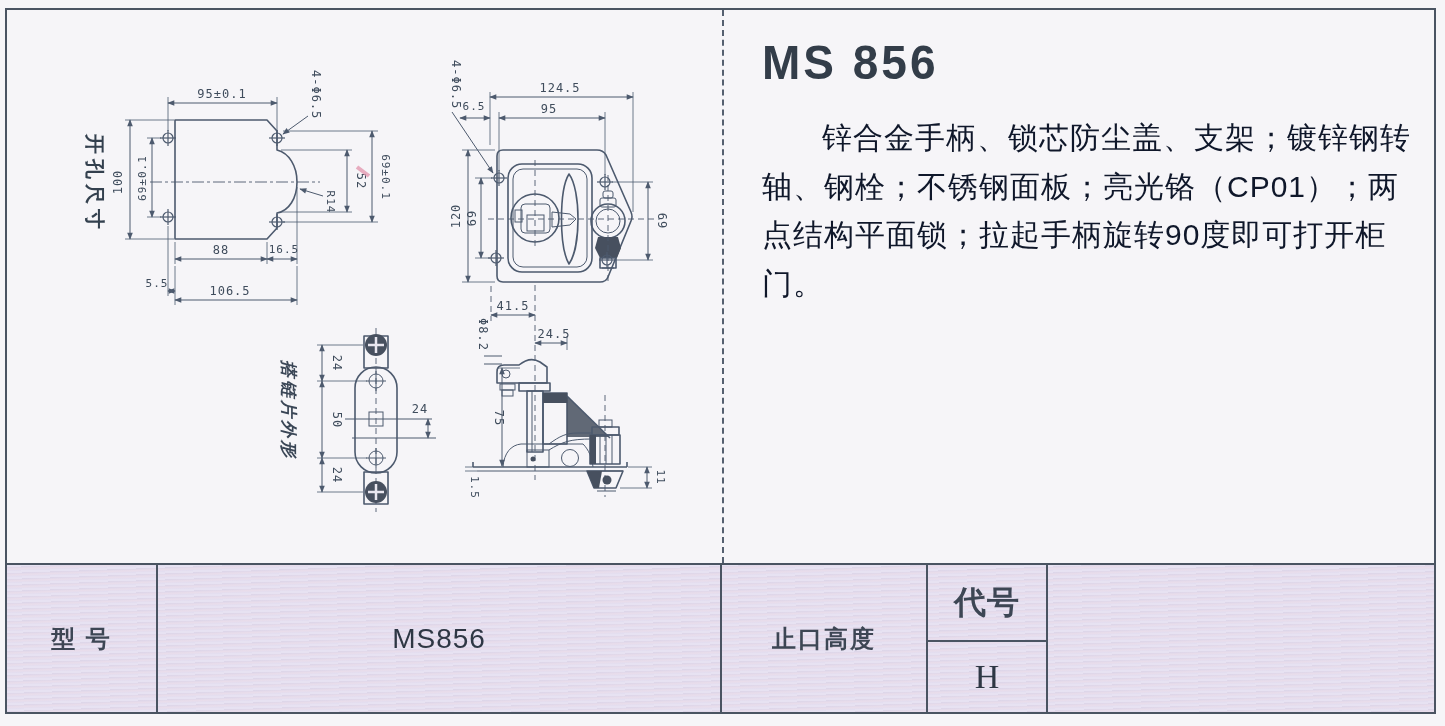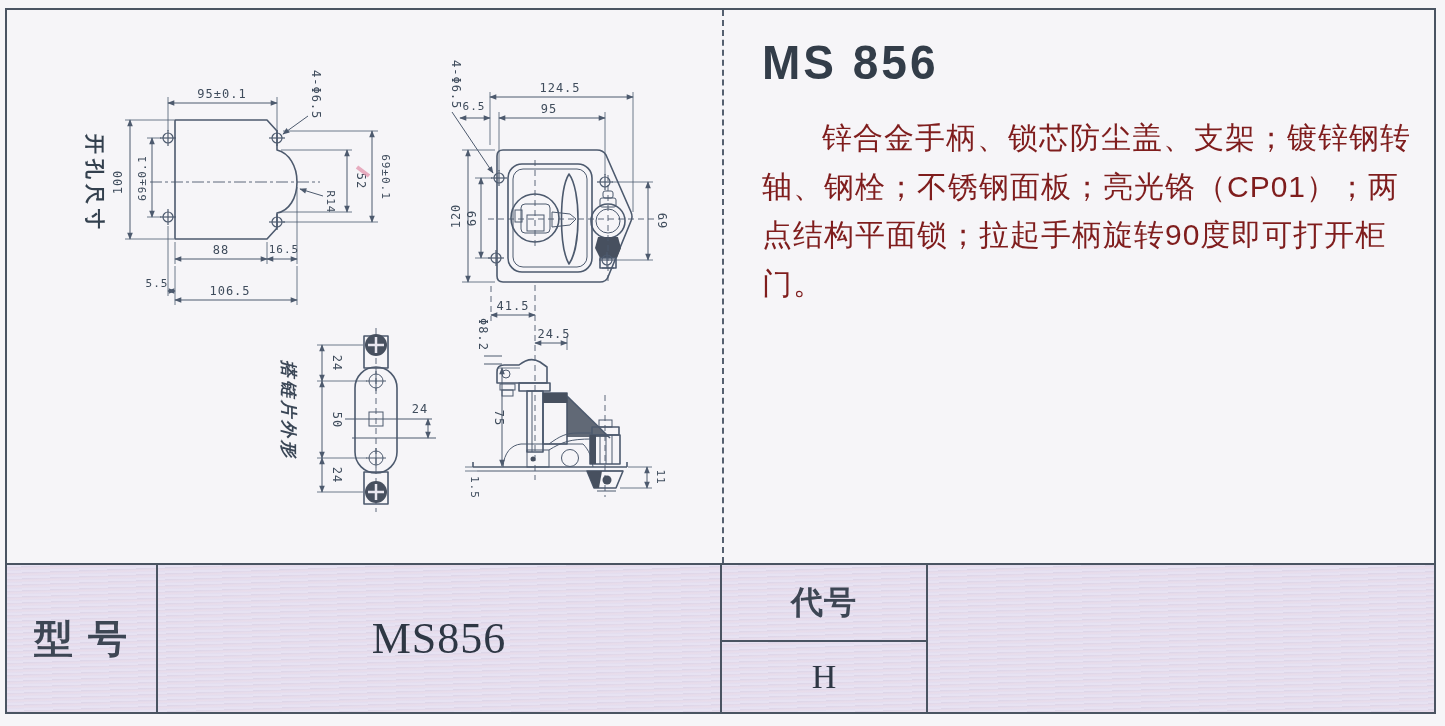--- a/index.html
+++ b/index.html
@@ -19,43 +19,43 @@
   }
   .drawing-svg{position:absolute;left:5px;top:8px;}
 
   
   .desc-panel{position:absolute;left:762px;top:34px;width:662px;}
   .product-title{
     font-weight:bold;font-size:46px;letter-spacing:3px;color:#333d49;
     transform:scaleY(1.05);transform-origin:left top;
   }
   .product-desc{
-    margin:26px 0 0 0;font-size:30px;line-height:1.62;color:#7f1d1d;
+    margin:26px 0 0 0;font-size:30px;line-height:1.62;color:#0f172a;
     text-indent:2em;letter-spacing:1px;
   }
 
   
   .spec-table{
     position:absolute;left:5px;top:563px;width:1431px;height:151px;
     box-sizing:border-box;
     border-left:2px solid #4a5462;border-right:2px solid #4a5462;
     border-top:2px solid #4a5462;border-bottom:2px solid #4a5462;
     background:repeating-linear-gradient(178deg,
       #e7e2f2 0px,#e7e2f2 2px,#ddd6e9 2px,#e9ddeb 4px,#e3def0 6px);
     display:grid;
     grid-template-columns:151px 564px 206px 120px 386px;
   }
   .cell{
     display:flex;align-items:center;justify-content:center;
     border-right:2px solid #4a5462;box-sizing:border-box;
-    font-size:39px;font-weight:bold;color:#3d4654;letter-spacing:2px;
+    font-size:24px;font-weight:bold;color:#3d4654;letter-spacing:2px;
   }
   .cell:last-child{border-right:none;}
   .cell.model-value{
-    font-family:Liberation Serif, serif;font-size:44px;font-weight:normal;
+    font-family:Liberation Sans, sans-serif;font-size:28px;font-weight:normal;
     letter-spacing:1px;color:#2e3744;
   }
   .code-col{display:grid;grid-template-rows:77px 1fr;border-right:2px solid #4a5462;box-sizing:border-box;}
   .code-top{
     display:flex;align-items:center;justify-content:center;
     border-bottom:2px solid #4a5462;box-sizing:border-box;
     font-size:32px;font-weight:bold;color:#3d4654;letter-spacing:1px;
   }
   .code-bottom{
     display:flex;align-items:center;justify-content:center;
@@ -331,18 +331,19 @@
   <div class="panel-divider"></div>
 
   <div class="desc-panel">
     <div class="product-title">MS 856</div>
     <p class="product-desc">锌合金手柄、锁芯防尘盖、支架；镀锌钢转轴、钢栓；不锈钢面板；亮光铬（CP01）；两点结构平面锁；拉起手柄旋转90度即可打开柜门。</p>
   </div>
 
   <div class="spec-table">
     <div class="cell">型 号</div>
     <div class="cell model-value">MS856</div>
+    <div class="cell">止口高度</div>
     <div class="code-col">
       <div class="code-top">代号</div>
       <div class="code-bottom">H</div>
     </div>
   </div>
 </div>
 
 </body></html>

